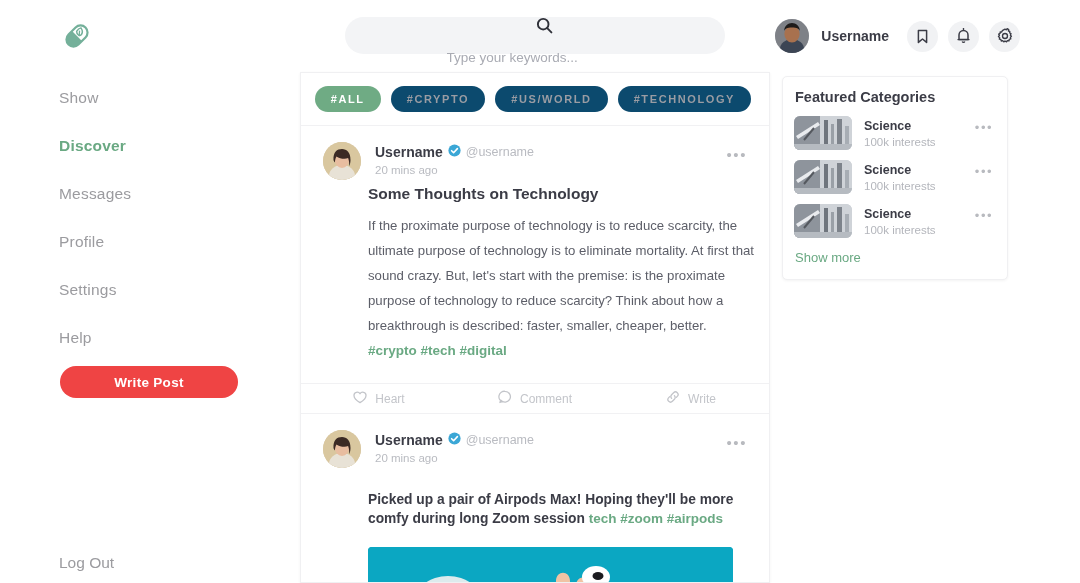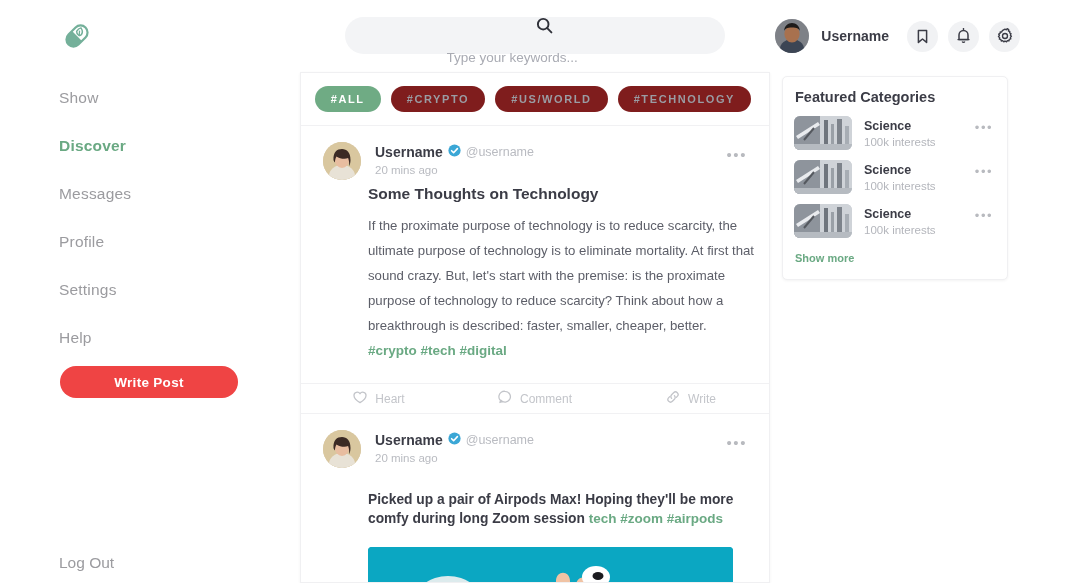--- a/index.html
+++ b/index.html
@@ -70,21 +70,21 @@
     box-shadow: 0 1px 3px rgba(0,0,0,.05);
     height: 511px; overflow: hidden;
   }
   .tabs {
     display: flex; gap: 10px; padding: 13px 18px 13px 30px;
     border-bottom: 1px solid #f1f1f3;
     justify-content: flex-end;
   }
   .tab {
     border: none; border-radius: 16px; height: 26px; padding: 0 16px;
-    background: #7f1d1d; color: #9a9ca3; font-size: 11px; font-weight: bold;
+    background: #0c4a6e; color: #9a9ca3; font-size: 11px; font-weight: bold;
     letter-spacing: 1.6px; cursor: pointer;
     font-family: "Liberation Sans", sans-serif;
   }
   .tab.active { background: #6fab84; color: #ffffff; }
 
   .post { padding: 16px 20px 0 20px; border-bottom: 1px solid #f1f1f3; }
   .post-head { display: flex; align-items: flex-start; position: relative; }
   .avatar-post {
     width: 38px; height: 38px; border-radius: 50%; overflow: hidden;
     background: #d8c9a8; flex-shrink: 0; margin-left: 2px;
@@ -141,21 +141,21 @@
   }
   .cat-txt { margin-left: 12px; }
   .cat-name { font-size: 12.5px; font-weight: bold; color: #3b3c46; }
   .cat-sub { font-size: 11.5px; color: #b4b6bc; margin-top: 3px; }
   .cat-more {
     position: absolute; right: 0; top: 4px; background: none; border: none;
     color: #b8babf; font-size: 13px; letter-spacing: 1.5px; cursor: pointer; padding: 0;
     font-family: "Liberation Sans", sans-serif;
   }
   .show-more {
-    font-size: 11px; font-weight: bold; color: #6aa983; text-decoration: none;
+    font-size: 13px; font-weight: normal; color: #6aa983; text-decoration: none;
     display: inline-block; margin-top: 2px; padding-left: 1px;
   }
 </style>
 </head>
 <body>
 
 <div class="app">
 
   <div class="sidebar">
     <div class="logo-wrap">

